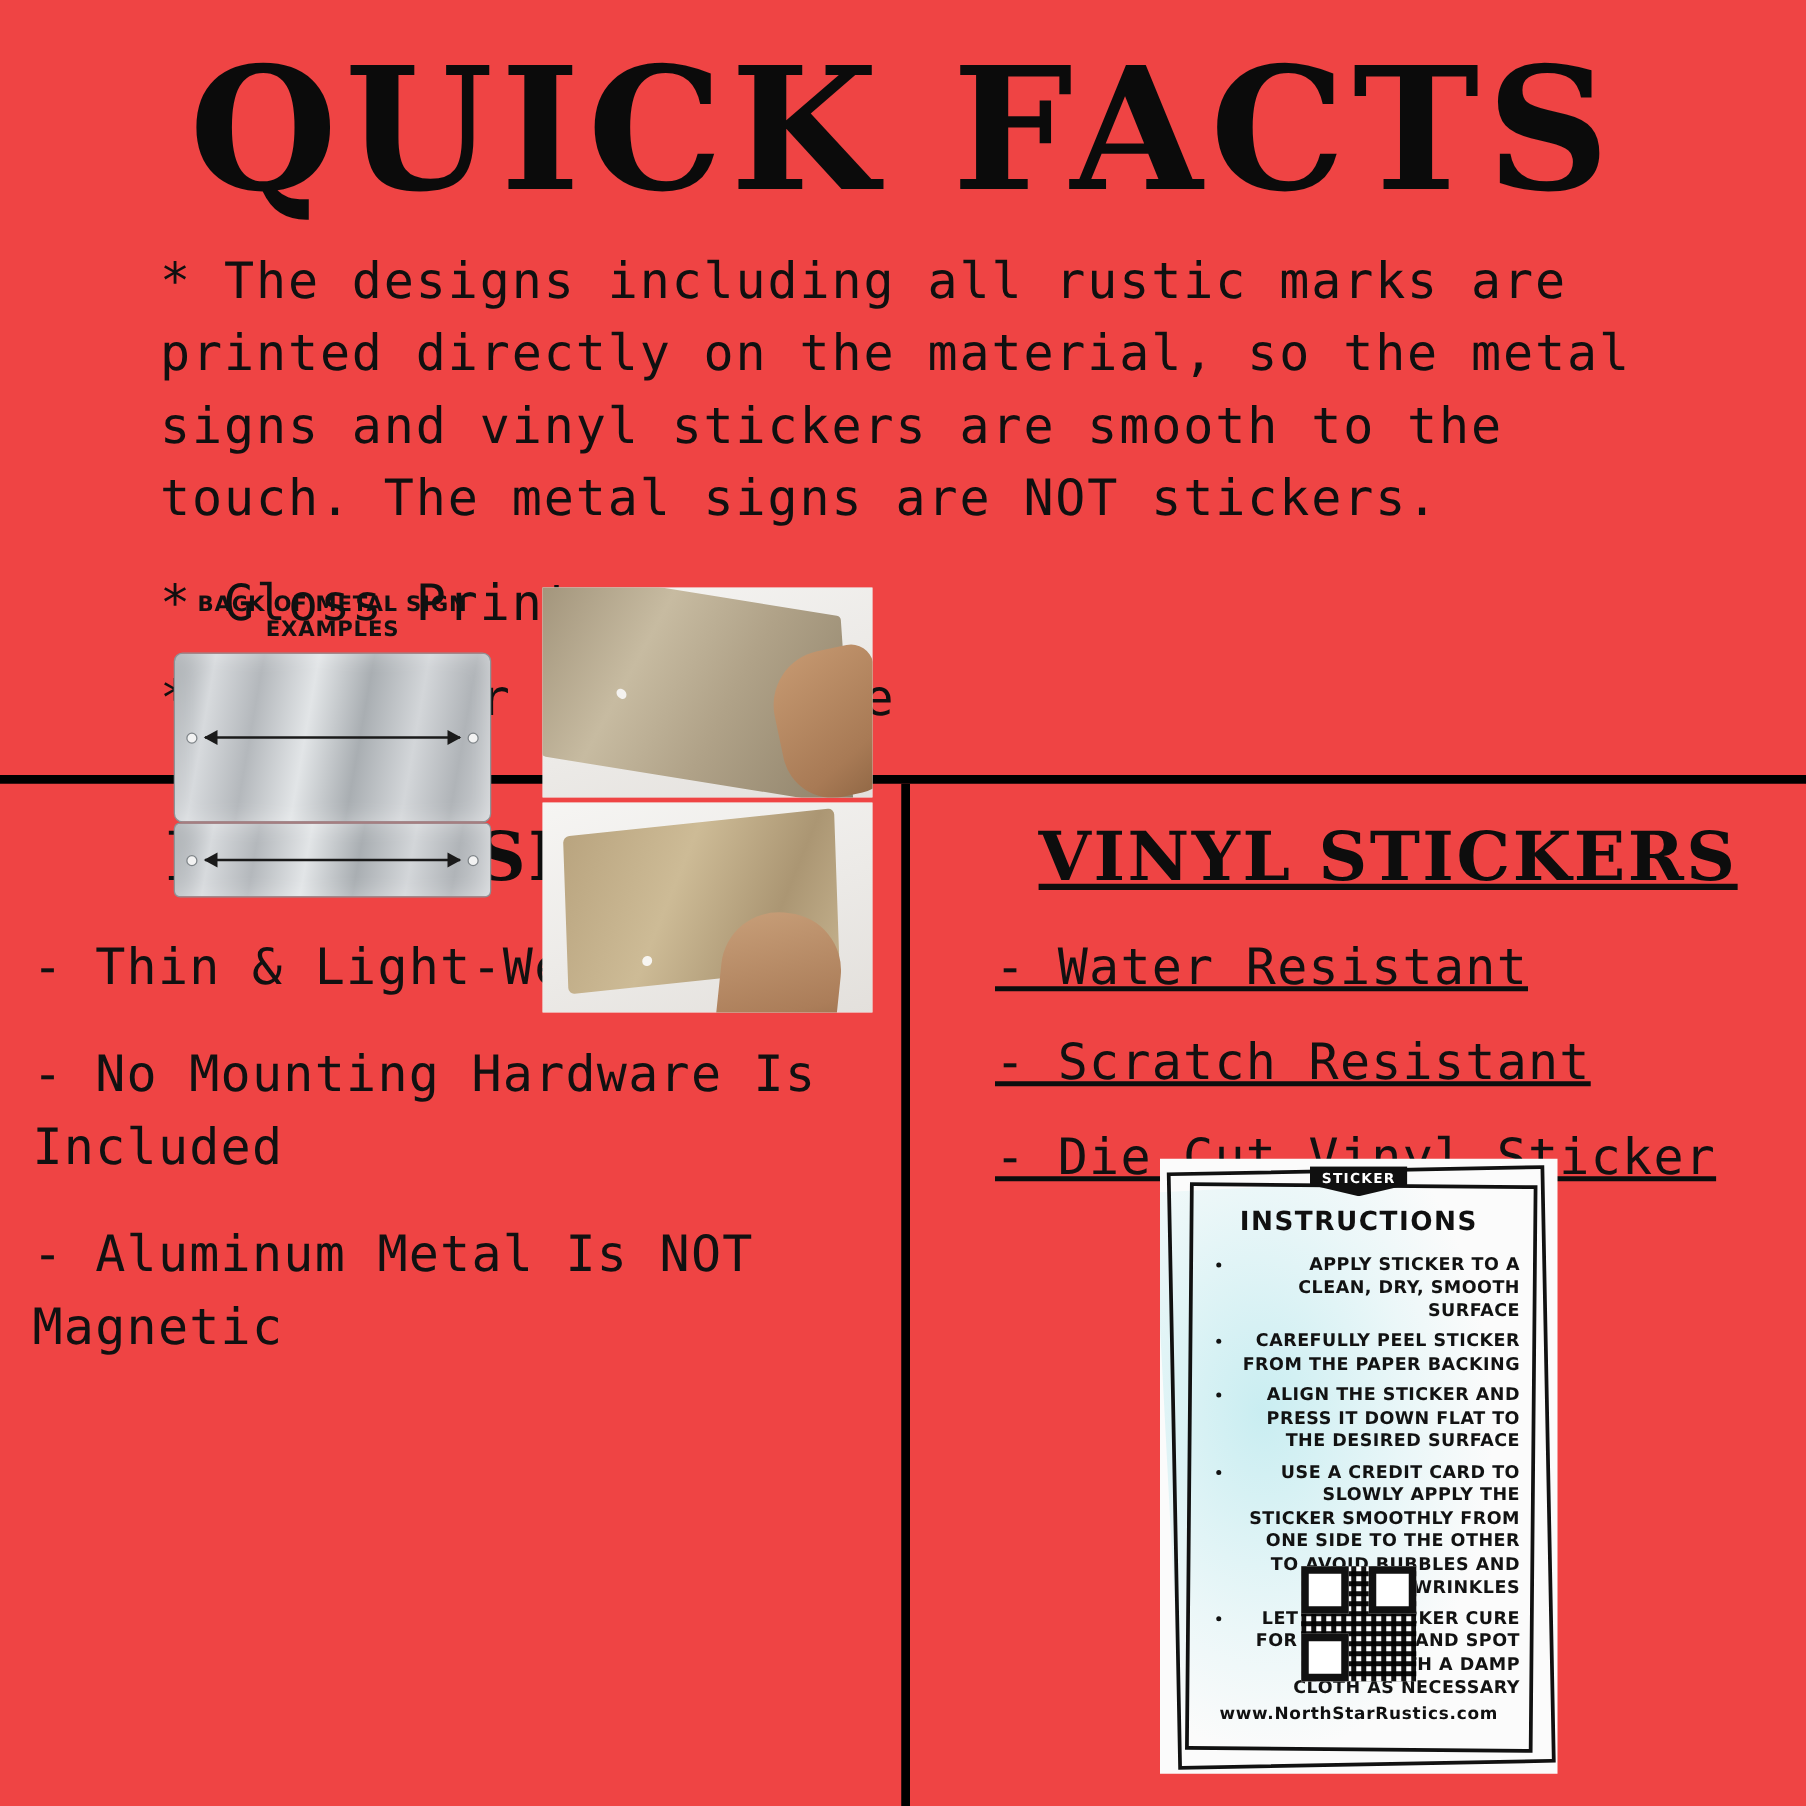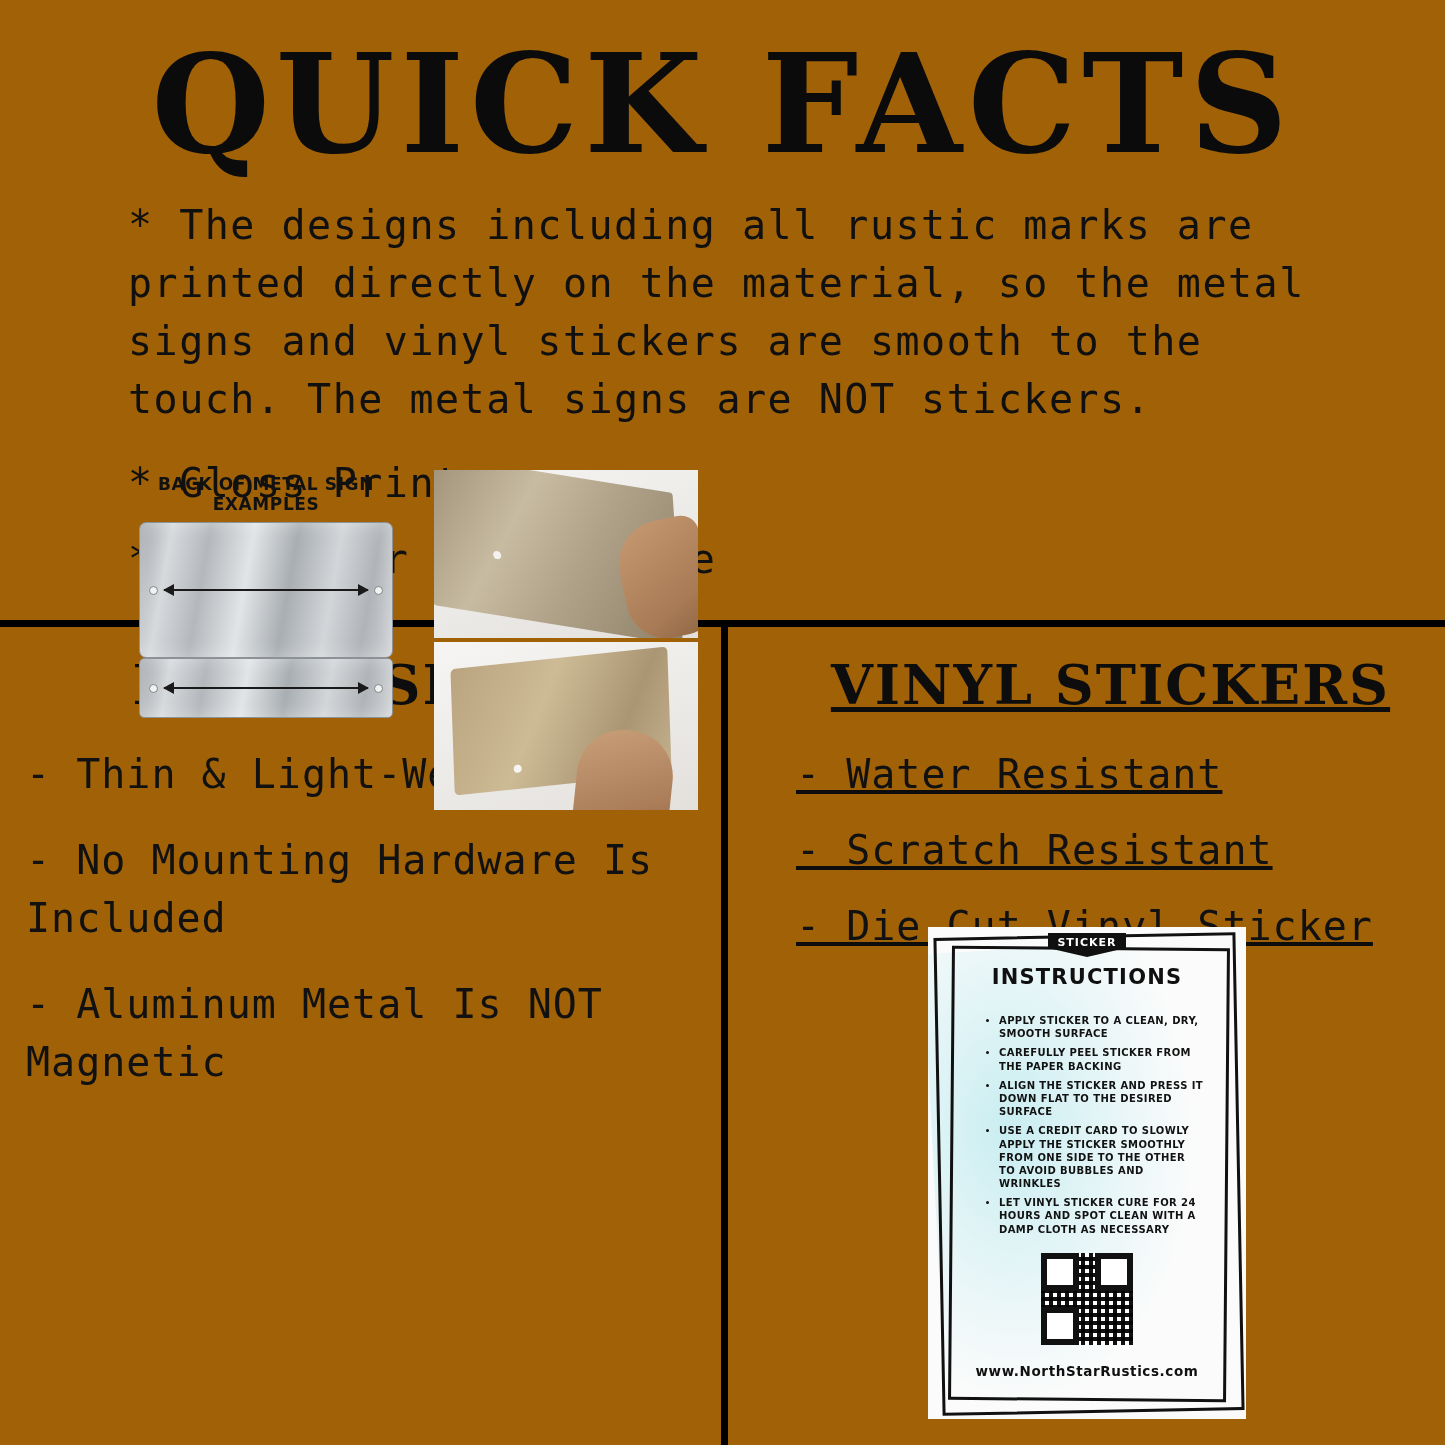--- a/index.html
+++ b/index.html
@@ -4,21 +4,21 @@
 <style>
   html, body {
     margin: 0;
     padding: 0;
     background: #ffffff;
   }
   .page {
     position: relative;
     width: 1445px;
     height: 1445px;
-    background: #a16207;
+    background: #ef4444;
     font-family: "DejaVu Sans Mono", monospace;
     color: #0d0d0d;
     overflow: hidden;
     box-sizing: border-box;
   }
 
   
   .top {
     position: absolute;
     left: 0; top: 0;
@@ -264,28 +264,29 @@
     text-align: center;
     font-family: "DejaVu Sans", sans-serif;
     font-weight: bold;
     font-size: 21px;
     letter-spacing: 1.2px;
     color: #101010;
   }
   .inst-list {
     position: absolute;
     left: 42px; right: 26px; top: 72px;
-    margin: 15px;
+    margin: 4px;
     padding: 0 0 0 14px;
     font-family: "DejaVu Sans", sans-serif;
     font-weight: bold;
-    font-size: 10px;
+    font-size: 14px;
     line-height: 1.32;
     letter-spacing: 0.4px;
     color: #121212;
+    text-align: right;
   }
   .inst-list li { margin-bottom: 6px; }
   .qr {
     position: absolute;
     left: 50%; bottom: 74px;
     transform: translateX(-50%);
     width: 92px; height: 92px;
     background-color: #fff;
     background-image:
       repeating-linear-gradient(90deg, #111 0 4px, transparent 4px 8px),

